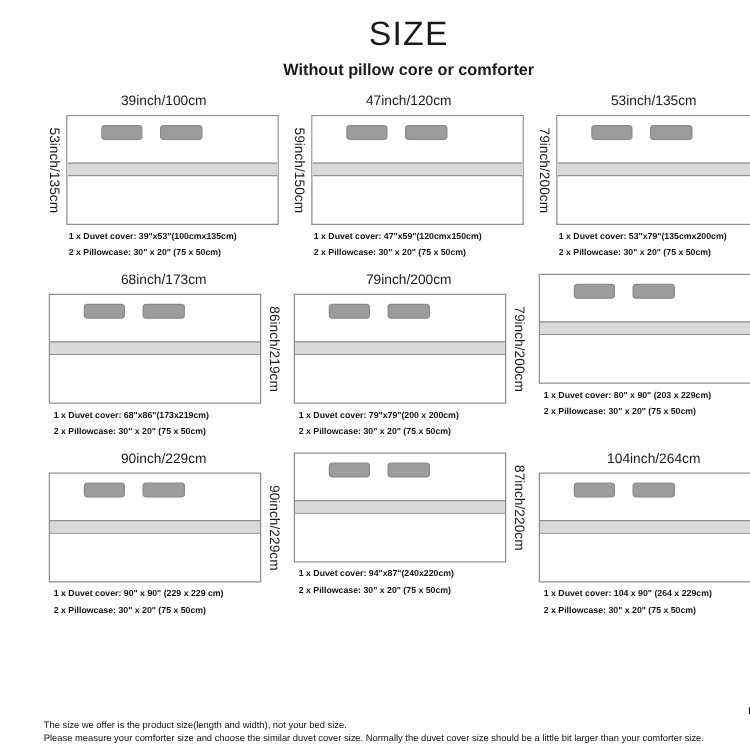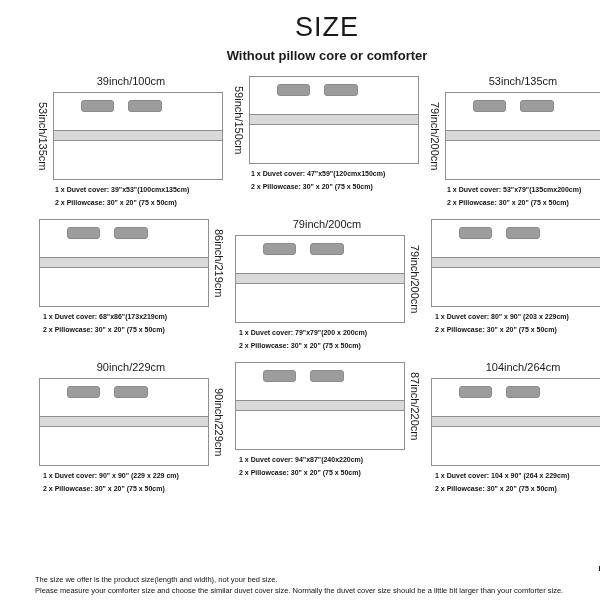--- a/index.html
+++ b/index.html
@@ -192,20 +192,21 @@
             <div class="pillow p2"></div>
             <div class="fold"></div>
           </div>
         </div>
       </div>
       <div class="caption">1 x Duvet cover: 39"x53"(100cmx135cm)</div>
       <div class="caption">2 x Pillowcase: 30" x 20" (75 x 50cm)</div>
     </div>
 
     <div class="cell">
+      <div class="top-label">47inch/120cm</div>
       <div class="bed-wrap">
         <div class="side-label left">59inch/150cm</div>
         <div class="bed left-label">
           <div class="duvet">
             <div class="pillow p1"></div>
             <div class="pillow p2"></div>
             <div class="fold"></div>
           </div>
         </div>
       </div>
@@ -223,20 +224,21 @@
             <div class="pillow p2"></div>
             <div class="fold"></div>
           </div>
         </div>
       </div>
       <div class="caption">1 x Duvet cover: 53"x79"(135cmx200cm)</div>
       <div class="caption">2 x Pillowcase: 30" x 20" (75 x 50cm)</div>
     </div>
 
     <div class="cell">
+      <div class="top-label">68inch/173cm</div>
       <div class="bed-wrap">
         <div class="side-label right">86inch/219cm</div>
         <div class="bed right-label">
           <div class="duvet">
             <div class="pillow p1"></div>
             <div class="pillow p2"></div>
             <div class="fold"></div>
           </div>
         </div>
       </div>

